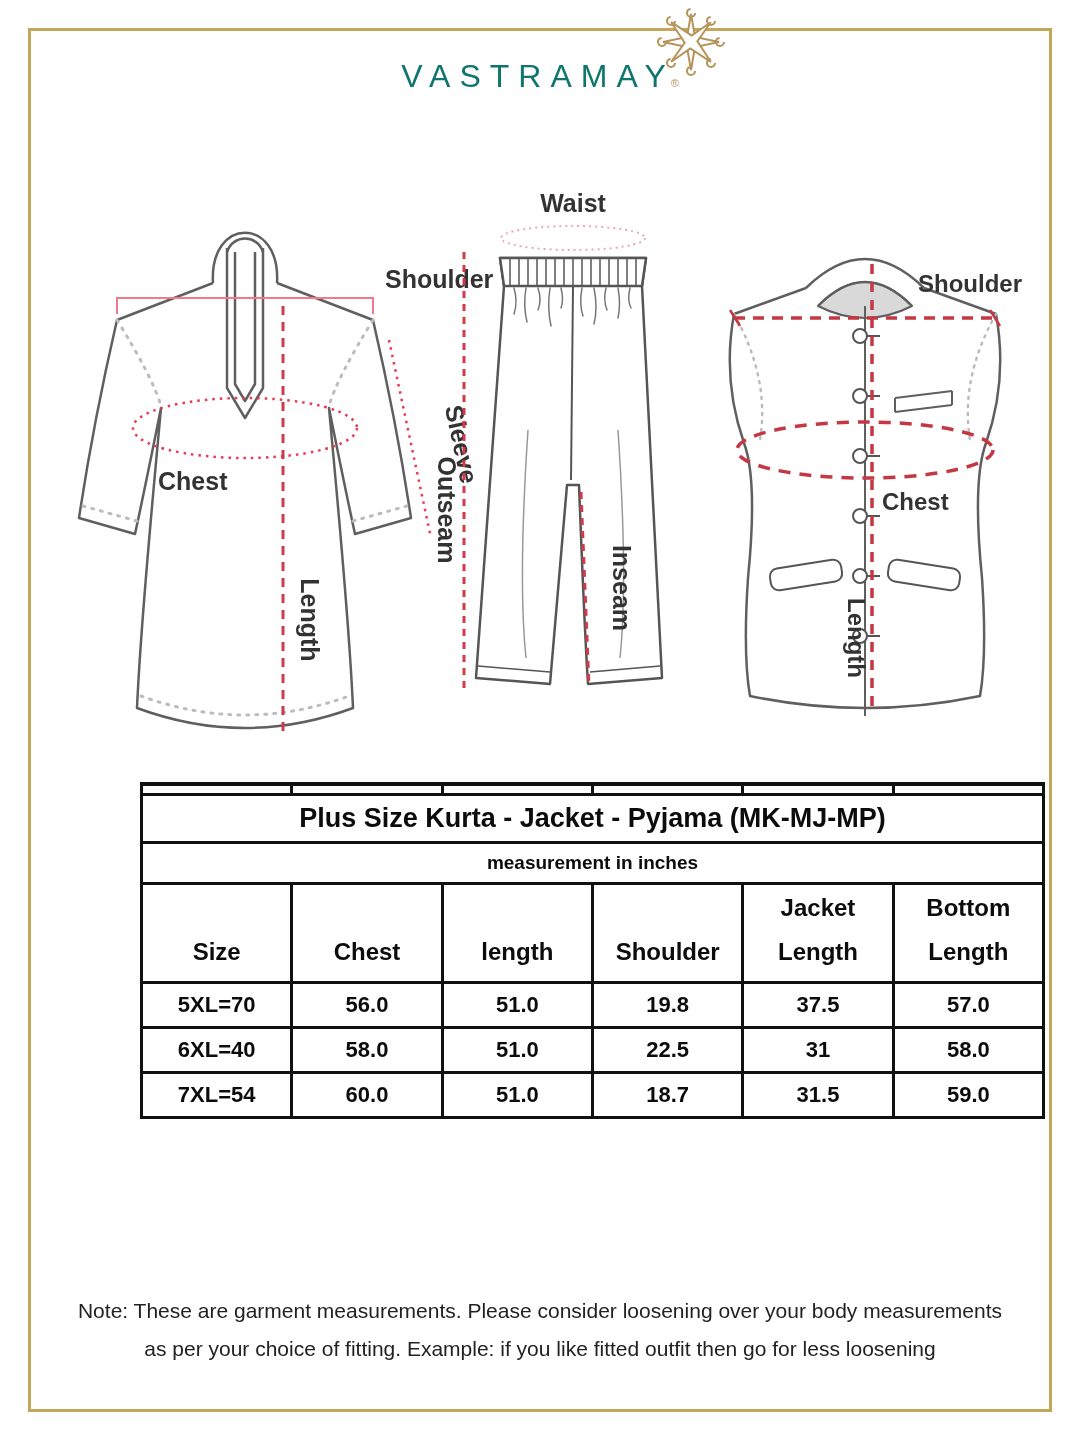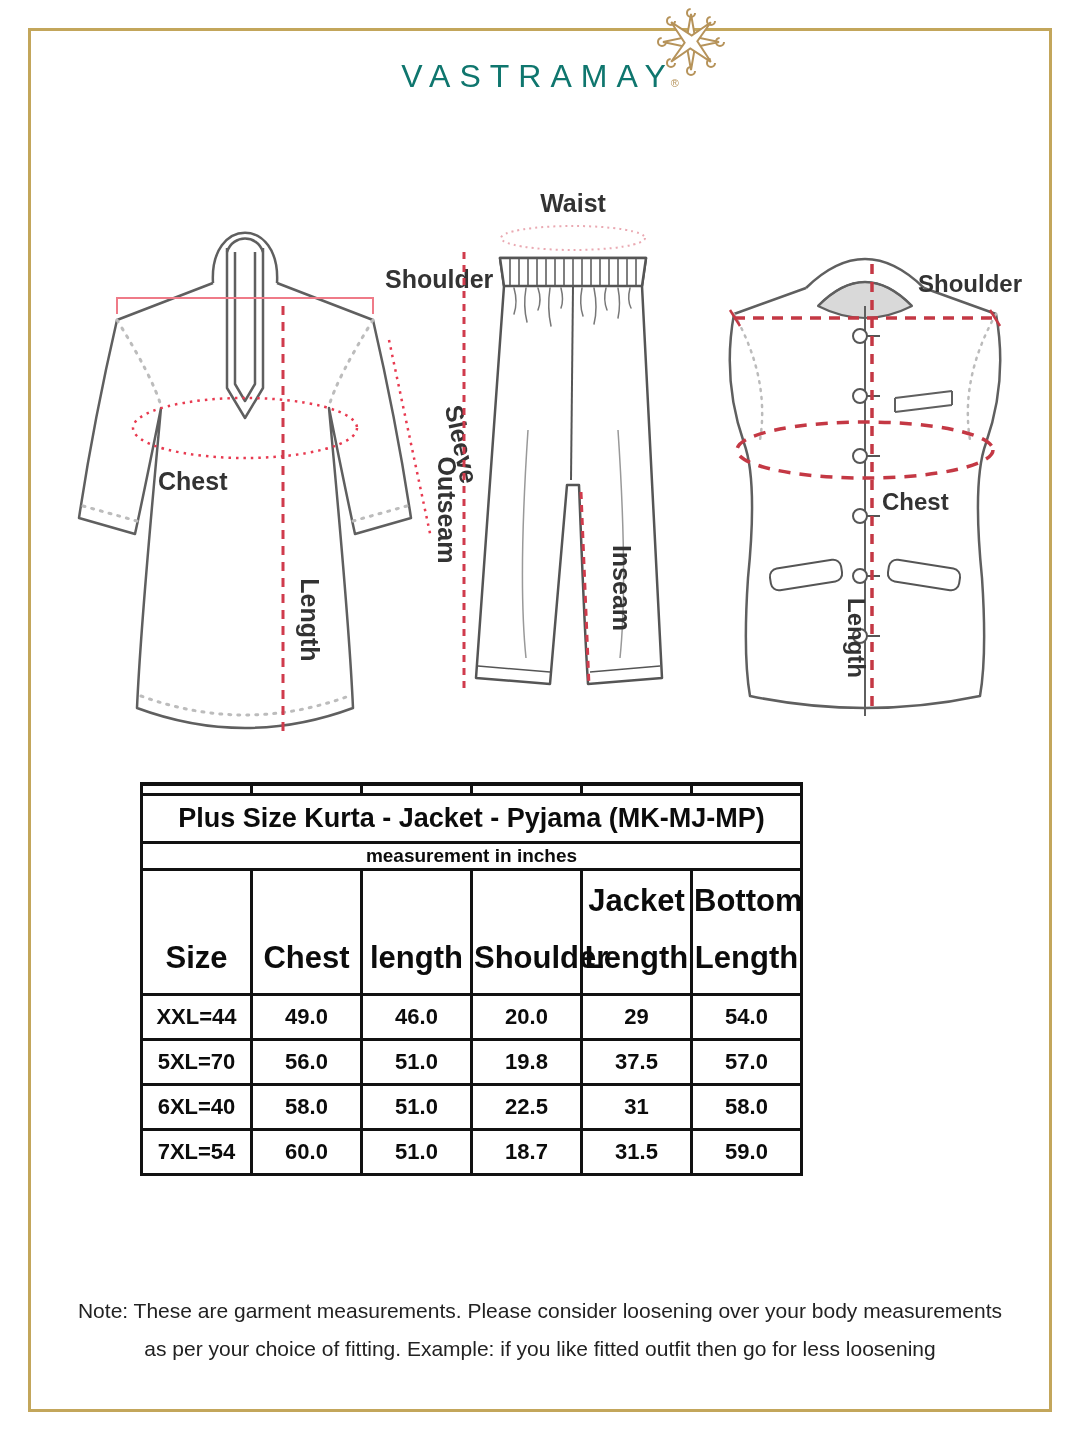--- a/index.html
+++ b/index.html
@@ -16,27 +16,27 @@
 
   
   .diagrams{position:absolute;top:180px;left:0;width:1080px;height:580px;}
   .kurta-svg{position:absolute;left:55px;top:8px;}
   .pyjama-svg{position:absolute;left:430px;top:0;}
   .jacket-svg{position:absolute;left:690px;top:38px;}
   svg text.dlabel{fill:#333;font-family:"Liberation Sans",sans-serif;font-weight:700;font-size:25px;}
   svg text.dlabel.sm{font-size:24px;}
 
   
-  .size-table{position:absolute;top:782px;left:140px;border-collapse:collapse;width:663px;
+  .size-table{position:absolute;top:782px;left:140px;border-collapse:collapse;width:905px;
               table-layout:fixed;color:#0c0c0c;}
   .size-table td{border:3px solid #111;text-align:center;font-weight:700;background:#fff;}
   .size-table tr.sliver td{height:7px;padding:0;border-top-width:4px;}
   .size-table td.title-cell{font-size:27px;padding:7px 0;}
-  .size-table td.unit-cell{font-size:19px;padding:1px 0;}
-  .size-table tr.head td{height:86px;vertical-align:bottom;font-size:31px;line-height:1.85;padding-bottom:6px;}
+  .size-table td.unit-cell{font-size:19px;padding:8px 0;}
+  .size-table tr.head td{height:86px;vertical-align:bottom;font-size:24px;line-height:1.85;padding-bottom:6px;}
   .size-table tr.data td{font-size:22px;padding:8px 0;}
 
   
   .note{position:absolute;top:1292px;left:40px;width:1000px;text-align:center;
         font-size:21px;color:#222;line-height:1.8;}
 </style>
 </head>
 <body>
 
 <div class="page">
@@ -193,28 +193,20 @@
       </tr>
       <tr class="head">
         <td>Size</td>
         <td>Chest</td>
         <td>length</td>
         <td>Shoulder</td>
         <td>Jacket Length</td>
         <td>Bottom Length</td>
       </tr>
       <tr class="data">
-        <td>XXL=44</td>
-        <td>49.0</td>
-        <td>46.0</td>
-        <td>20.0</td>
-        <td>29</td>
-        <td>54.0</td>
-      </tr>
-      <tr class="data">
         <td>5XL=70</td>
         <td>56.0</td>
         <td>51.0</td>
         <td>19.8</td>
         <td>37.5</td>
         <td>57.0</td>
       </tr>
       <tr class="data">
         <td>6XL=40</td>
         <td>58.0</td>

